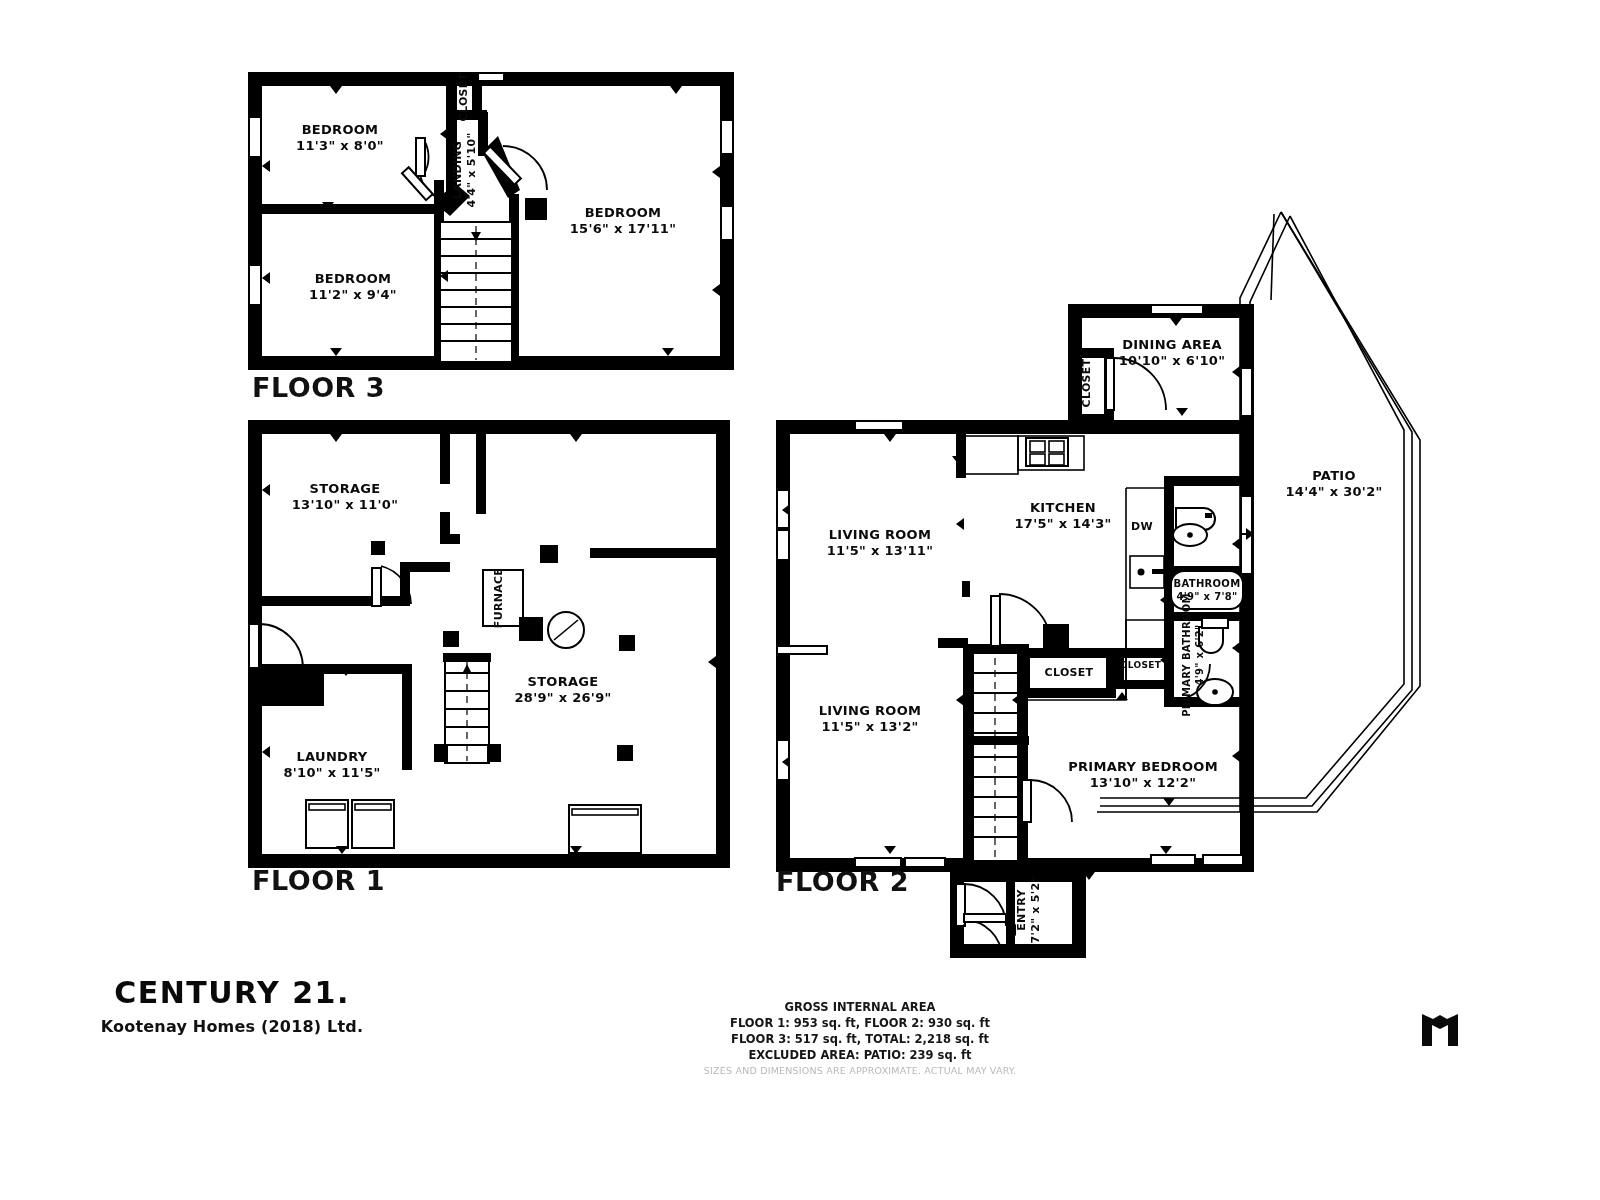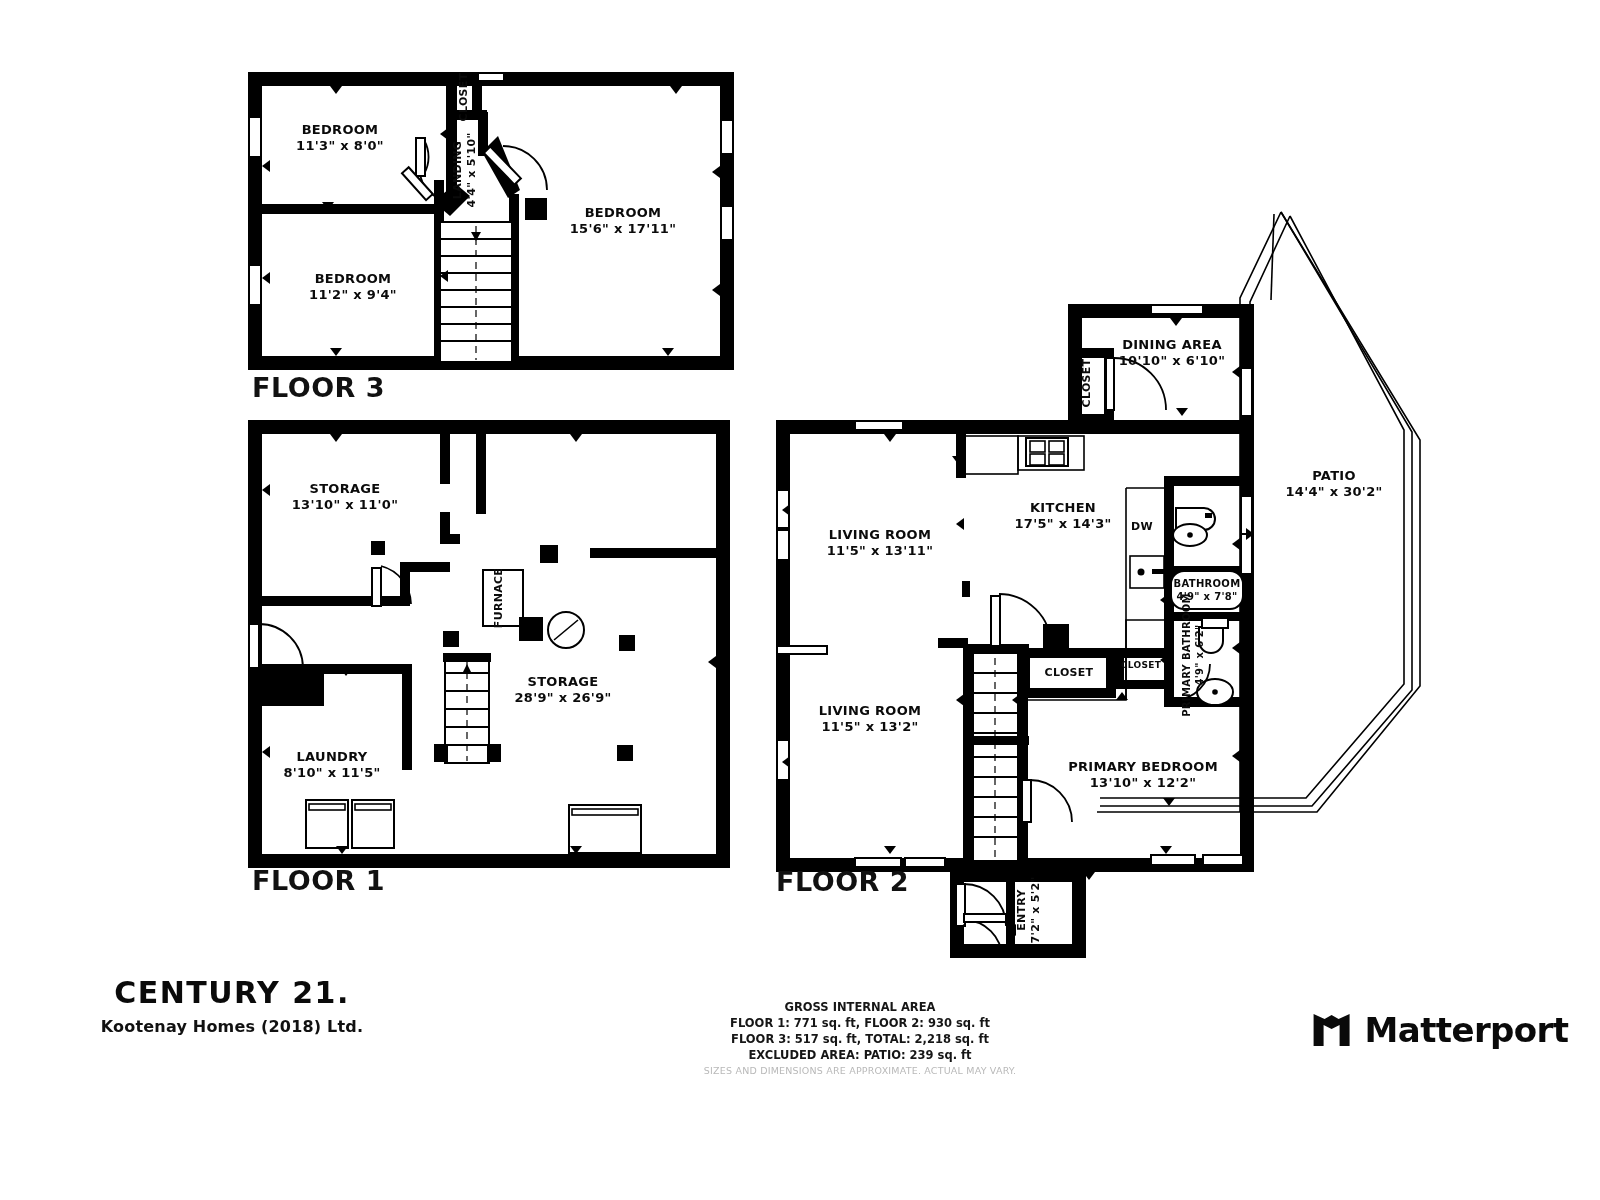--- a/index.html
+++ b/index.html
@@ -538,31 +538,30 @@
   </div>
 
   <div class="rm-label small" style="left:1142px; top:527px;">
     <span class="nm">DW</span>
   </div>
 
   <div class="floor-title" style="left:776px; top:866px;">FLOOR 2</div>
 
   <div class="area-block" style="left:860px; top:968px;">
     <span>GROSS INTERNAL AREA</span><br>
-    <span>FLOOR 1: 771 sq. ft, FLOOR 2: 930 sq. ft</span><br>
+    <span>FLOOR 1: 953 sq. ft, FLOOR 2: 930 sq. ft</span><br>
     <span>FLOOR 3: 517 sq. ft, TOTAL: 2,218 sq. ft</span><br>
     <span>EXCLUDED AREA: PATIO: 239 sq. ft</span>
     <span class="disclaim">SIZES AND DIMENSIONS ARE APPROXIMATE. ACTUAL MAY VARY.</span>
   </div>
 
   <div class="brand-c21" style="left:232px; top:975px;">
     <span class="c21-main">CENTURY 21.</span>
     <span class="c21-sub">Kootenay Homes (2018) Ltd.</span>
   </div>
 
   <div class="brand-mp" style="left:1440px; top:1030px;">
     <svg width="40" height="40" viewBox="0 0 40 40">
       <path d="M2,4 L13,9 L20,5 L27,9 L38,4 L38,36 L28,36 L28,15 L20,19 L12,15 L12,36 L2,36 Z" fill="#0a0a0a"></path>
     </svg>
-    <span class="mp-word">Matterport</span>
   </div>
 
 </div>
 
 </body></html>

